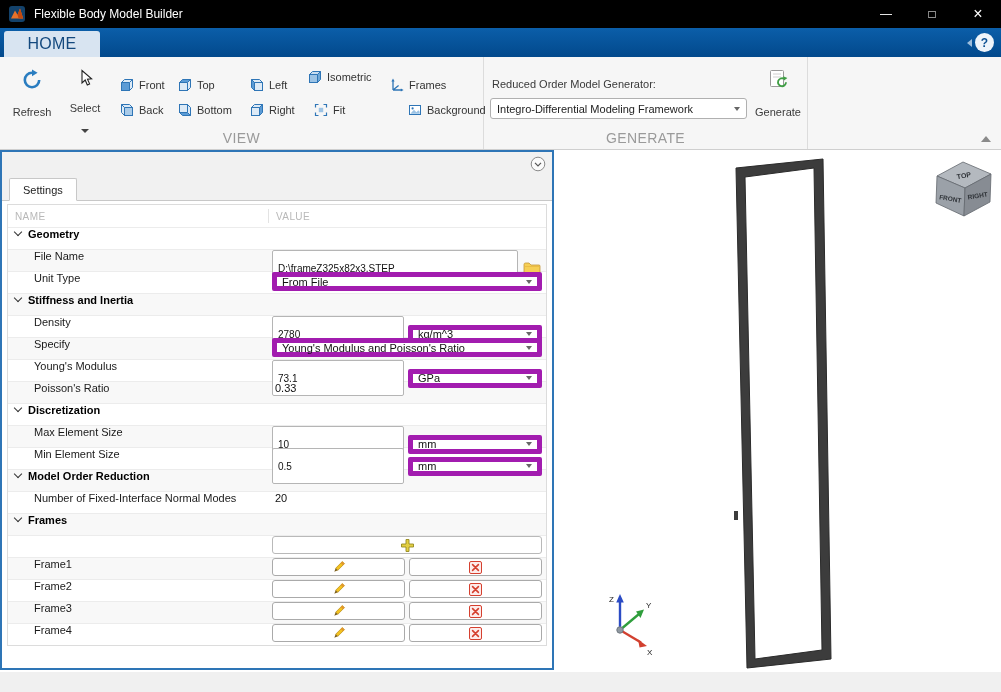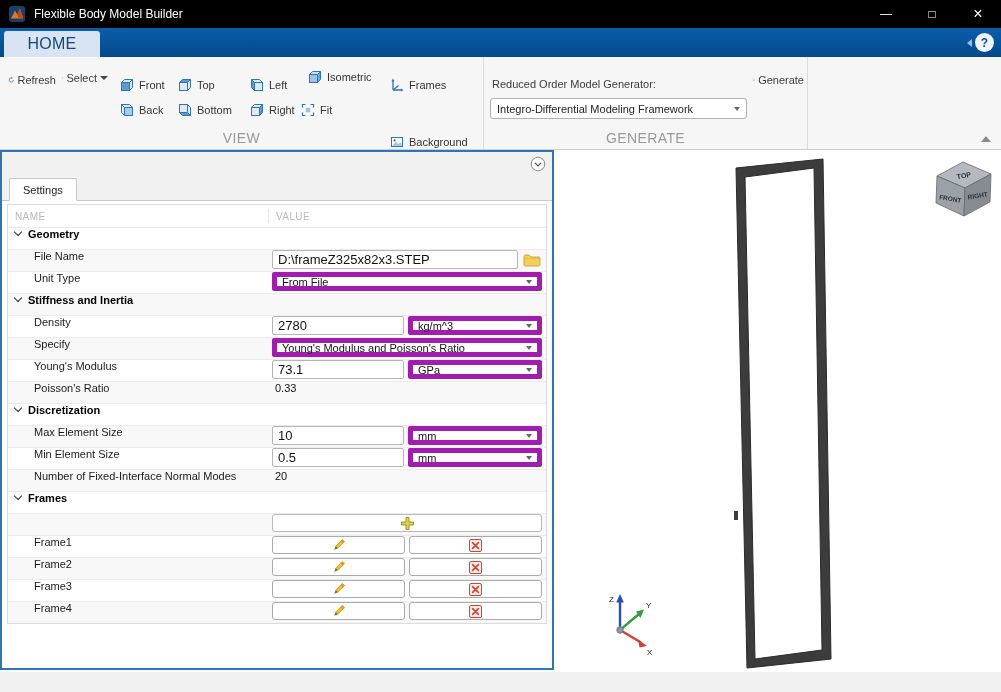--- a/index.html
+++ b/index.html
@@ -25,21 +25,21 @@
   .help-wedge { position:absolute; right:29px; top:11px; width:0; height:0; border-top:4px solid transparent; border-bottom:4px solid transparent; border-right:5px solid #9dbddc; }
   .help-btn { position:absolute; right:7px; top:5px; width:19px; height:19px; border-radius:50%; background:#eef4fa; color:#0d5092;
     font-weight:bold; font-size:12px; display:flex; align-items:center; justify-content:center; }
 
   
   .toolbar { position:absolute; top:57px; left:0; width:100%; height:93px; background:#f6f6f6; border-bottom:1px solid #cfcfcf; }
   .tsection { position:absolute; top:0; bottom:0; border-right:1px solid #dcdcdc; }
   .sec-view { left:0; width:484px; }
   .sec-generate { left:484px; width:324px; }
   .section-label { position:absolute; bottom:3px; left:0; right:0; text-align:center; font-size:14px; color:#9a9a9a; letter-spacing:.4px; }
-  .bigbtn { position:absolute; display:flex; align-items:center; gap:3px; color:#3a3a3a; }
+  .bigbtn { position:absolute; display:flex; flex-direction:column; align-items:center; gap:15px; color:#3a3a3a; }
   .bigbtn .blabel { font-size:11px; }
   .split-caret { width:0; height:0; border-left:4px solid transparent; border-right:4px solid transparent; border-top:4px solid #444; }
   .vbtn { position:absolute; display:flex; align-items:center; gap:5px; font-size:11px; color:#333; height:16px; white-space:nowrap; }
   .rom-label { position:absolute; left:8px; top:21px; color:#3a3a3a; }
   .rom-dd { position:absolute; left:6px; top:41px; width:257px; height:21px; background:#fff; border:1px solid #b0b0b0; border-radius:3px;
     display:flex; align-items:center; padding:0 6px; color:#222; }
   .caret { width:0; height:0; border-left:3.5px solid transparent; border-right:3.5px solid transparent; border-top:4.5px solid #666; margin-left:auto; flex:none; }
   .ribbon-collapse { position:absolute; right:10px; bottom:7px; width:0; height:0; border-left:5px solid transparent; border-right:5px solid transparent; border-bottom:6px solid #8a8a8a; }
 
   
@@ -56,21 +56,21 @@
   .grid-header { display:flex; height:22px; align-items:center; color:#b8b8b8; font-size:10px; letter-spacing:.4px; }
   .hname { width:260px; padding-left:7px; }
   .hval  { flex:1; padding-left:7px; border-left:1px solid #e3e3e3; height:14px; display:flex; align-items:center; }
   .row { display:flex; height:22px; align-items:flex-start; border-top:1px solid #ececec; }
   .rows .row:nth-child(even) { background:#f8f8f8; }
   .cell.name { width:260px; display:flex; align-items:center; overflow:hidden; }
   .cell.value { flex:1; display:flex; align-items:center; padding:0 4px; gap:4px; overflow:hidden; }
   .chev { width:6px; height:6px; border-right:1.5px solid #333; border-bottom:1.5px solid #333; transform:rotate(45deg); margin:-2px 7px 2px 7px; flex:none; }
   .seclabel { font-weight:bold; color:#000; font-size:11px; }
   .plabel { margin-left:26px; color:#1a1a1a; }
-  .tin { height:19px; border:1px solid #b5b5b5; border-radius:2px; padding:0 5px; font-family:"Liberation Sans",sans-serif; font-size:13px; color:#111; background:#fff; }
+  .tin { height:36px; border:1px solid #b5b5b5; border-radius:2px; padding:0 5px; font-family:"Liberation Sans",sans-serif; font-size:10px; color:#111; background:#fff; }
   .tin.full { flex:1; min-width:0; }
   .tin.half { width:132px; flex:none; }
   .dd { height:19px; border:5px solid #a21caf; border-radius:2px; background:#fff; display:flex; align-items:center; padding:0 5px; color:#111; }
   .dd.full { flex:1; min-width:0; }
   .dd.half { width:134px; flex:none; }
   .staticval { margin-left:3px; color:#111; }
   .iconbtn { width:20px; height:18px; display:flex; align-items:center; justify-content:center; flex:none; }
   .addbox { flex:1; height:18px; border:1px solid #b9b9b9; border-radius:3px; display:flex; align-items:center; justify-content:center; background:#fff; }
   .fbtn { flex:1; height:18px; border:1px solid #aaa; border-radius:3px; display:flex; align-items:center; justify-content:center; background:#fff; }
 
@@ -187,28 +187,28 @@
       <span>Bottom</span>
     </div>
     <div class="vbtn" style="left:250px; top:45px;">
       <svg width="14" height="14" viewBox="0 0 14 14">
         <rect x="1.5" y="4.5" width="8" height="8" fill="#ddeaf6" stroke="#2e75b6"></rect>
         <path d="M1.5 4.5 L4.5 1.5 H12.5 L9.5 4.5 Z" fill="#ddeaf6" stroke="#2e75b6"></path>
         <path d="M9.5 4.5 L12.5 1.5 V9.5 L9.5 12.5 Z" fill="#5b9bd5" stroke="#2e75b6"></path>
       </svg>
       <span>Right</span>
     </div>
-    <div class="vbtn" style="left:301px; top:45px;">
+    <div class="vbtn" style="left:314px; top:45px;">
       <svg width="14" height="14" viewBox="0 0 14 14">
         <rect x="4.8" y="4.8" width="4.4" height="4.4" fill="#9cc3e5"></rect>
         <path d="M4.5 1.5 H1.5 V4.5 M9.5 1.5 H12.5 V4.5 M12.5 9.5 V12.5 H9.5 M4.5 12.5 H1.5 V9.5" fill="none" stroke="#2e75b6" stroke-width="1.2"></path>
       </svg>
       <span>Fit</span>
     </div>
-    <div class="vbtn" style="left:390px; top:45px;margin-top:32px;">
+    <div class="vbtn" style="left:408px; top:45px;">
       <svg width="14" height="14" viewBox="0 0 14 14">
         <rect x="1.5" y="2.5" width="11" height="9" fill="#fff" stroke="#2e75b6"></rect>
         <circle cx="4.6" cy="5.4" r="1.1" fill="#2e75b6"></circle>
         <path d="M2.5 10.5 L6 6.8 L8.4 9.2 L10.3 7.2 L11.7 8.8 V10.7 H2.5 Z" fill="#9cc3e5"></path>
       </svg>
       <span>Background</span>
     </div>
 
     <div class="section-label">VIEW</div>
   </div>
@@ -369,20 +369,26 @@
             </div>
           <div class="cell value">
             <input class="tin half" value="0.5" style="">
             <div class="dd half">
               <span>mm</span>
               <span class="caret"></span>
             </div>
           </div>
         </div>
 
+        <div class="row">
+          <div class="cell name">
+            <span class="chev"></span>
+            <span class="seclabel">Model Order Reduction</span>
+          </div>
+        </div>
 
         <div class="row">
           <div class="cell name">
               <span class="plabel">Number of Fixed-Interface Normal Modes</span>
             </div>
           <div class="cell value">
               <span class="staticval">20</span>
             </div>
         </div>
 

